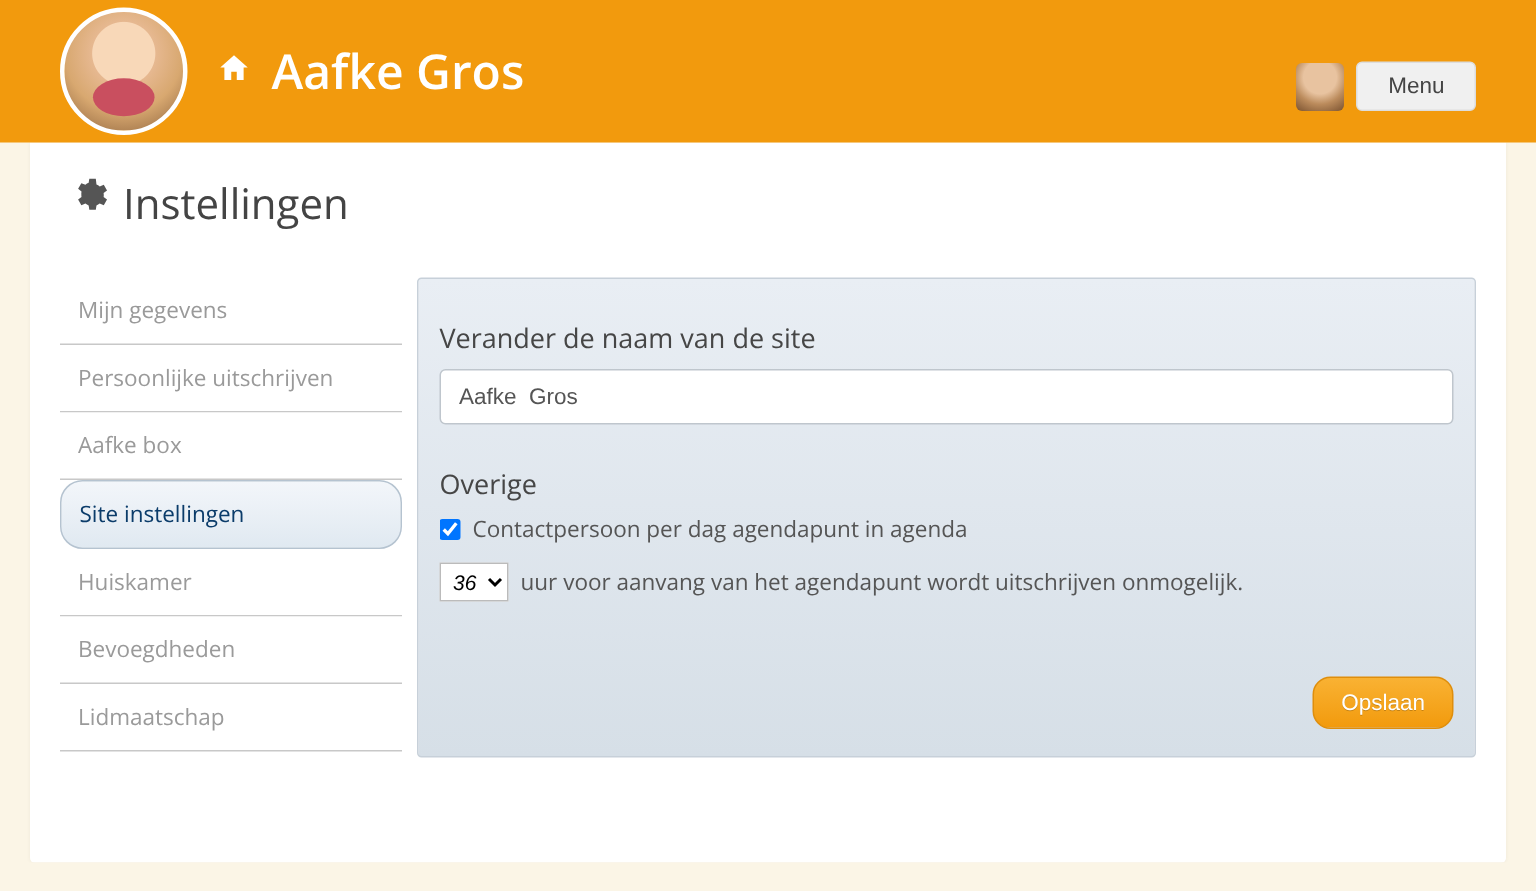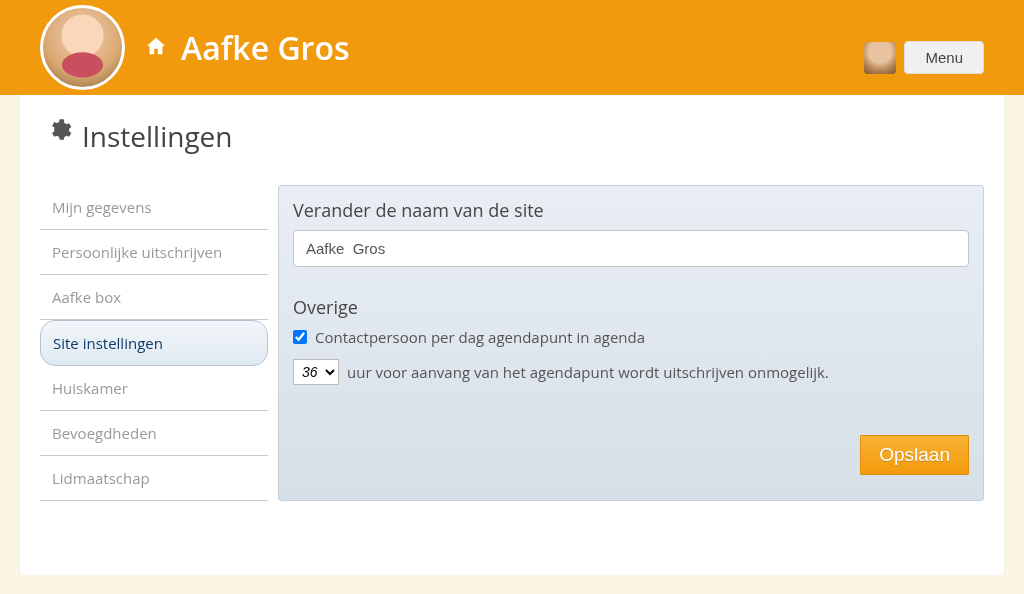--- a/index.html
+++ b/index.html
@@ -112,21 +112,21 @@
       background: linear-gradient(#f3f6fa, #e0e9f1);
       border: 1px solid #b5c3d0;
       border-radius: 15px;
     }
 
     .panel {
       flex:1;
       background: linear-gradient(#e9eef4, #d6dfe7);
       border: 1px solid #c7d0d9;
       border-radius: 3px;
-      padding: 12px 14px 18px 14px;
+      padding: 28px 14px 18px 14px;
     }
     .section-label {
       font-size: 18px;
       color: #464646;
       font-weight: 500;
       margin-bottom: 8px;
     }
     .text-input {
       width: 100%;
       padding: 9px 12px;
@@ -162,22 +162,22 @@
       background:#fff;
       font-size:14px;
       font-style:italic;
     }
     .save-row { text-align:right; }
     .save-btn {
       background: linear-gradient(#f9b233, #f29a0d);
       border:1px solid #df8e0c;
       color: #fff;
       padding: 8px 18px;
-      font-size: 19px;
-      border-radius: 1px;
+      font-size: 15px;
+      border-radius: 12px;
       cursor: pointer;
       text-shadow: 0 1px 0 rgba(0,0,0,0.2);
     }
   </style>
 </head>
 <body>
 
 <div class="header">
   <div class="avatar-large"></div>
   <span class="home-icon">

